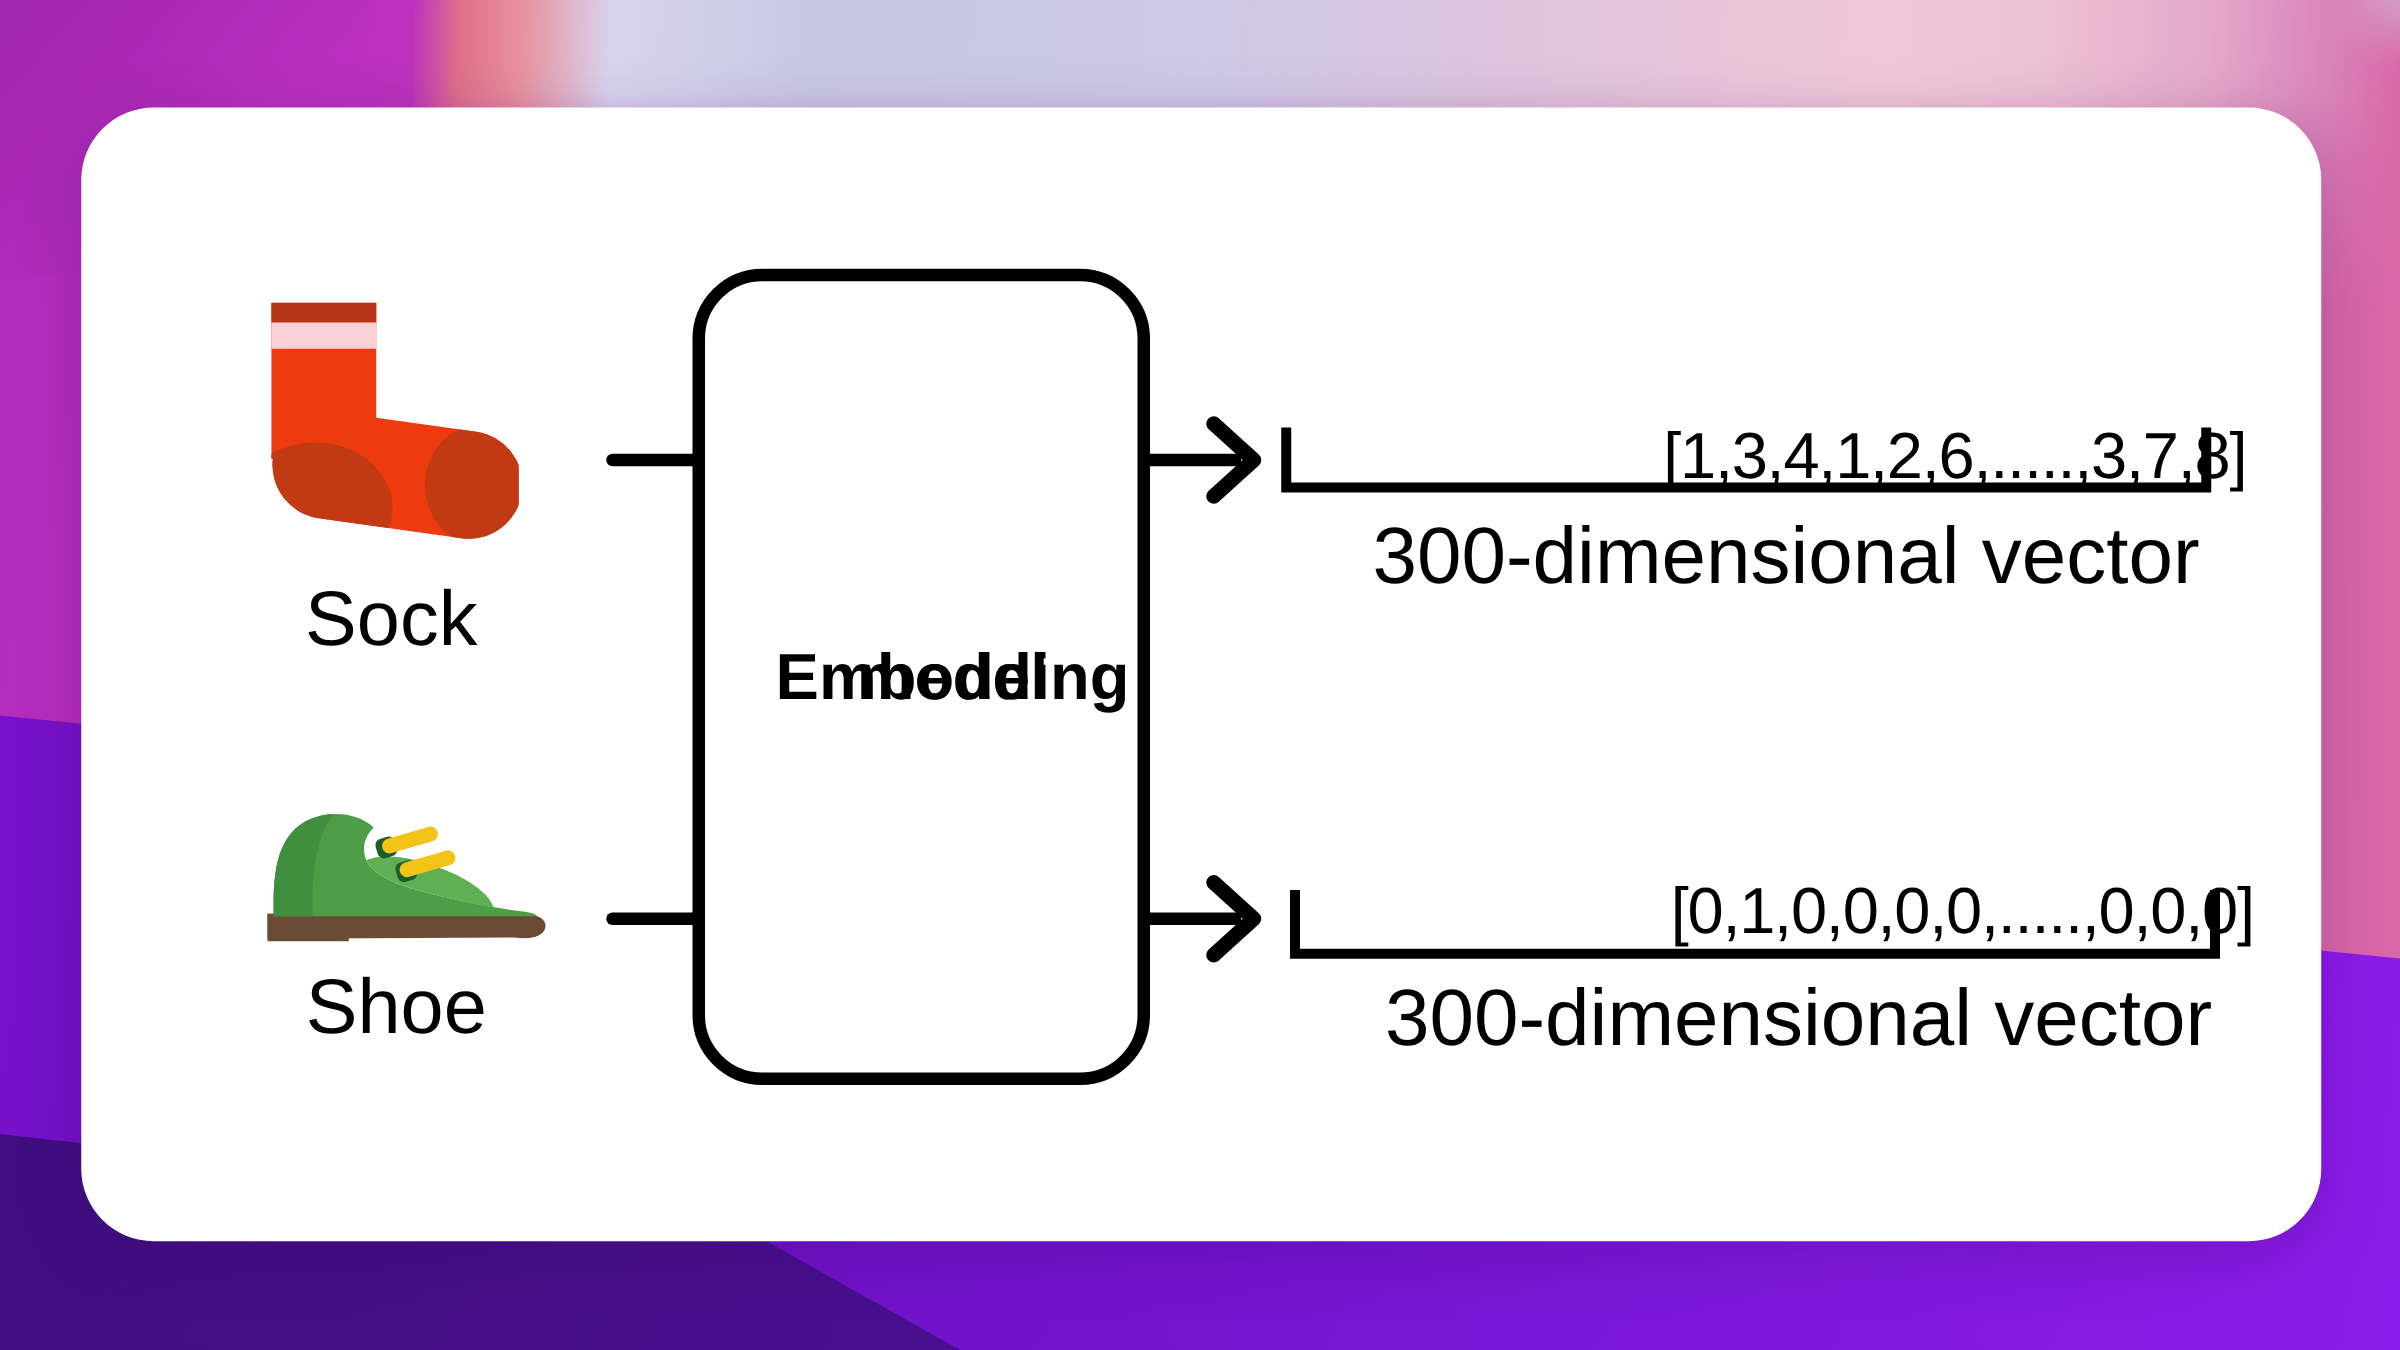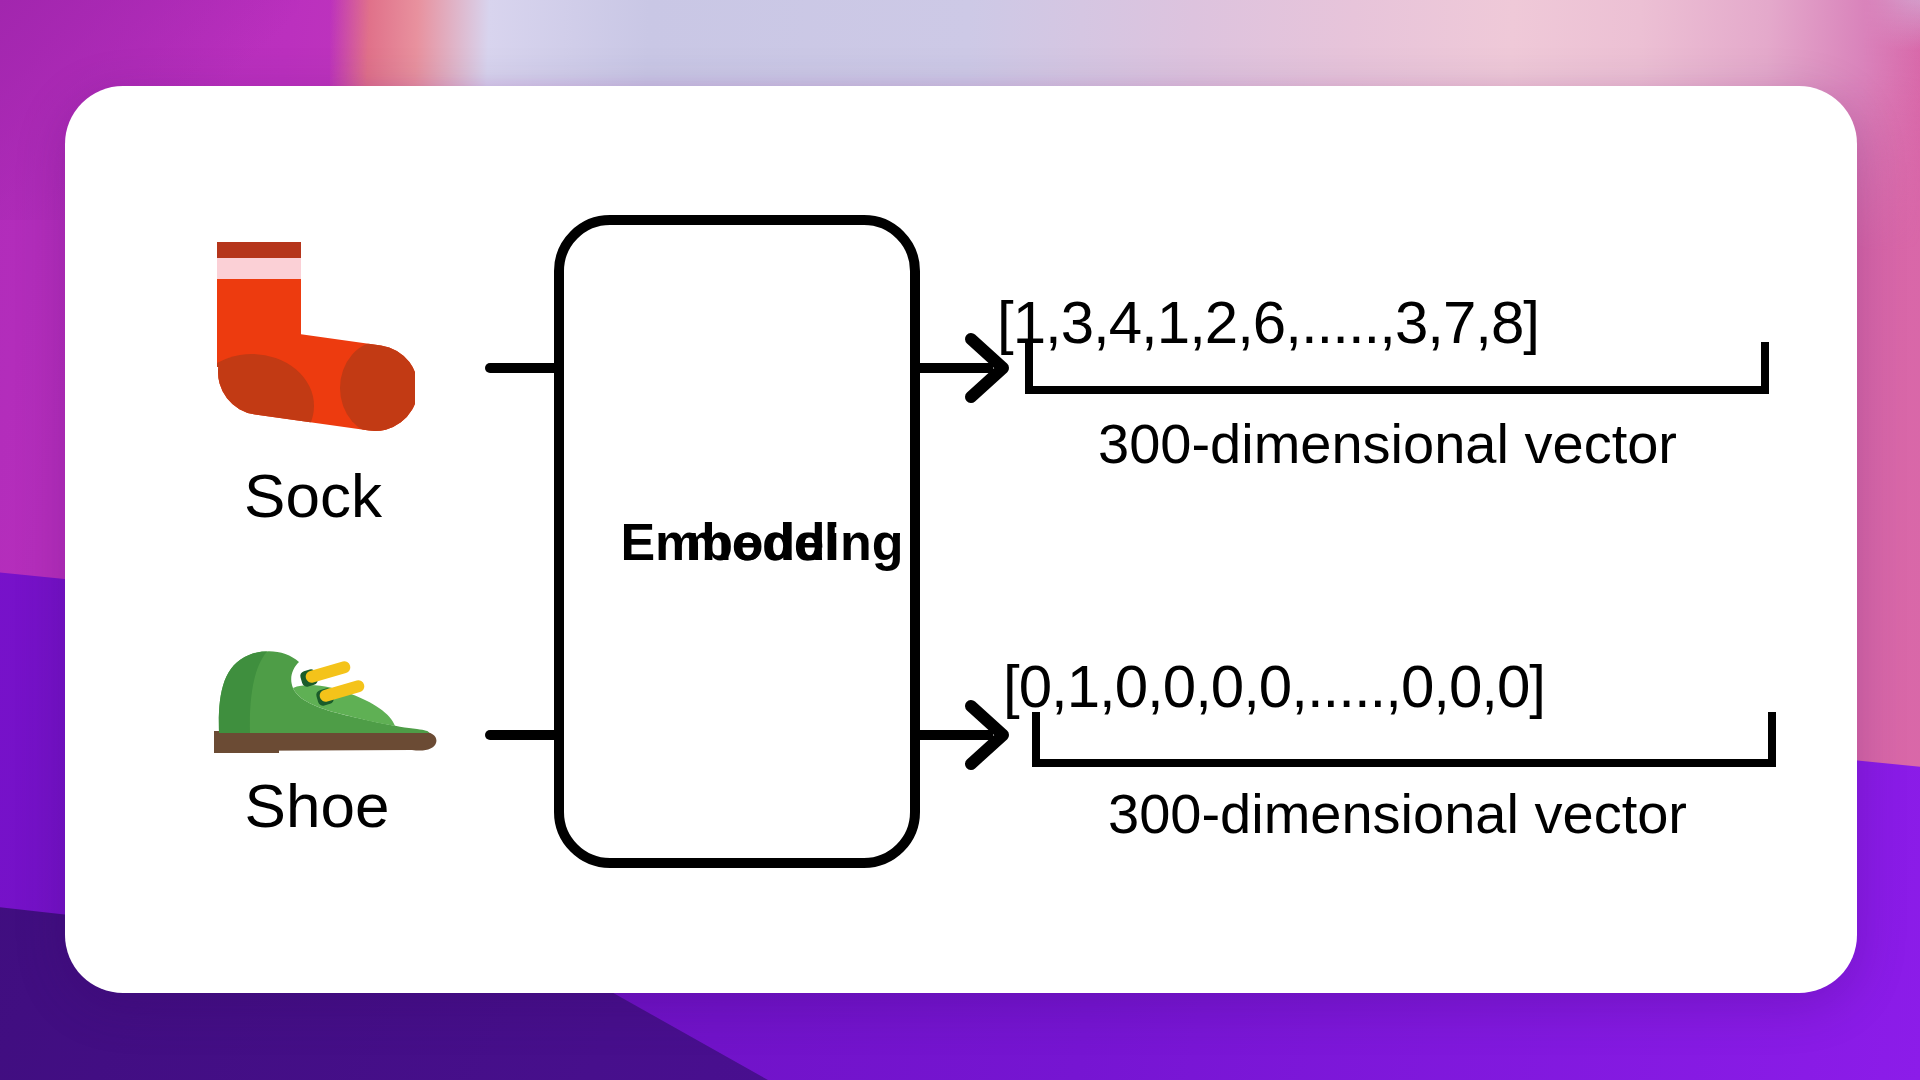--- a/index.html
+++ b/index.html
@@ -67,28 +67,28 @@
   }
   .model-label {
     left: 489px; top: 129px; width: 416px; height: 653px;
     display: flex; flex-direction: column; align-items: center; justify-content: center;
     font-size: 52px; font-weight: bold; line-height: 64px; color: #000; text-align: center;
   }
 
   .connectors { left: 0; top: 0; width: 1792px; height: 907px; }
 
   .vector-text {
-    font-size: 60px; color: #000; text-align: left; line-height: 82px;
-    letter-spacing: -1px; white-space: nowrap;
+    font-size: 52px; color: #000; text-align: right; line-height: 82px;
+    letter-spacing: -1px; white-space: nowrap; margin-top: 42px;
   }
   .vec-1 { left: 932px; top: 196px; width: 800px; }
   .vec-2 { left: 938px; top: 560px; width: 800px; }
 
   .caption {
-    font-size: 56px; color: #000; text-align: left; line-height: 64px; white-space: nowrap;
+    font-size: 64px; color: #000; text-align: center; line-height: 64px; white-space: nowrap;
   }
   .cap-1 { left: 1033px; top: 326px; width: 600px; }
   .cap-2 { left: 1043px; top: 696px; width: 600px; }
 </style>
 </head>
 <body>
 
 <div class="screen">
 
   <div class="bg-base"></div>

